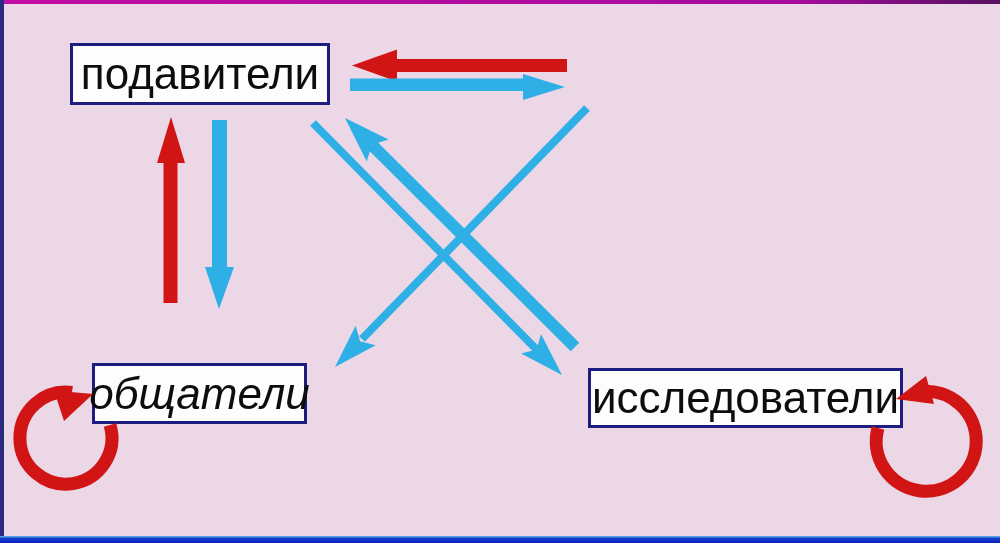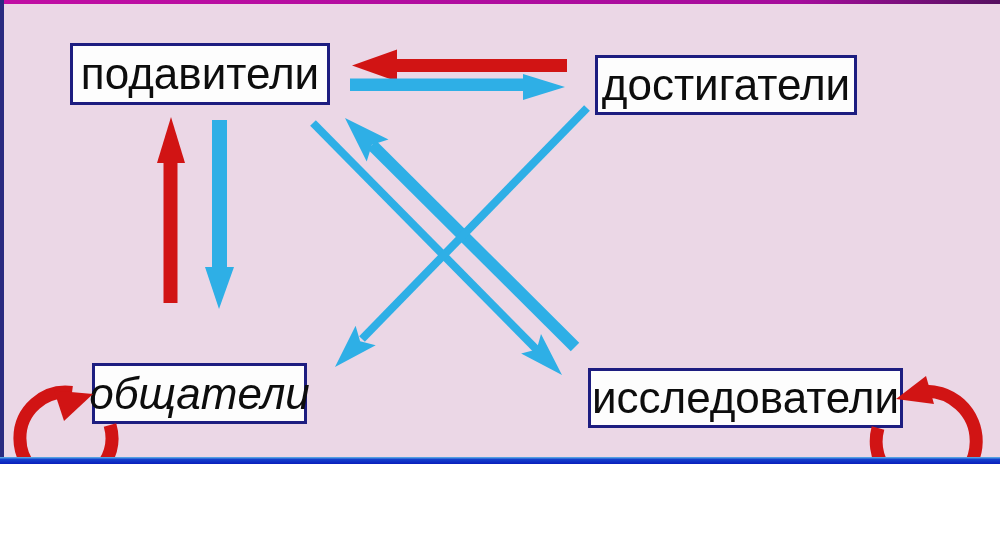--- a/index.html
+++ b/index.html
@@ -1,16 +1,16 @@
 <!DOCTYPE html>
 <html><head>
 <meta charset="utf-8">
 <style>
   html,body{margin:0;padding:0;}
-  #canvas{position:relative;width:1000px;height:464px;background:#ebd7e6;overflow:hidden;font-family:"Liberation Sans",sans-serif;}
+  #canvas{position:relative;width:1000px;height:543px;background:#ebd7e6;overflow:hidden;font-family:"Liberation Sans",sans-serif;}
   .frame-top{position:absolute;left:0;top:0;width:1000px;height:4px;background:linear-gradient(90deg,#c10da4 0%,#a50c9c 80%,#551060 100%);z-index:5;}
   .frame-left{position:absolute;left:0;top:0;width:4px;height:543px;background:#2a2a80;z-index:5;}
   .frame-bottom{position:absolute;left:0;bottom:0;width:1000px;height:7px;background:linear-gradient(180deg,#66b8e8 0%,#1440cc 35%,#0a1ebc 100%);z-index:5;}
   svg.arrows{position:absolute;left:0;top:0;z-index:0;}
   svg.loops{position:absolute;left:0;top:0;z-index:2;}
   .node{position:absolute;background:#fdfdfd;border:3px solid #1d1d80;display:flex;align-items:center;justify-content:center;font-size:44px;color:#0d0d0d;box-sizing:border-box;z-index:1;}
   #node-suppressors{left:70px;top:43px;width:260px;height:62px;}
   #node-achievers{left:595px;top:55px;width:262px;height:60px;}
   #node-communicators{left:92px;top:363px;width:215px;height:61px;font-style:italic;}
   #node-explorers{left:588px;top:368px;width:315px;height:60px;text-align:center;}
@@ -53,23 +53,20 @@
 
     <g>
       <line x1="587" y1="108" x2="362" y2="339" stroke="#2eafe6" stroke-width="8"></line>
       <polygon points="335,367 375.7,345.2 360.1,341.2 355.6,325.7" fill="#2eafe6"></polygon>
     </g>
   </svg>
 
   <div class="node" id="node-suppressors">
       <span>подавители</span>
     </div>
-  <div class="node" id="node-achievers">
-      <span>достигатели</span>
-    </div>
   <div class="node" id="node-communicators">
       <span>общатели</span>
     </div>
   <div class="node" id="node-explorers">
       <span>исследователи</span>
     </div>
 
   <svg class="loops" width="1000" height="543" viewBox="0 0 1000 543">
 
     <g>

